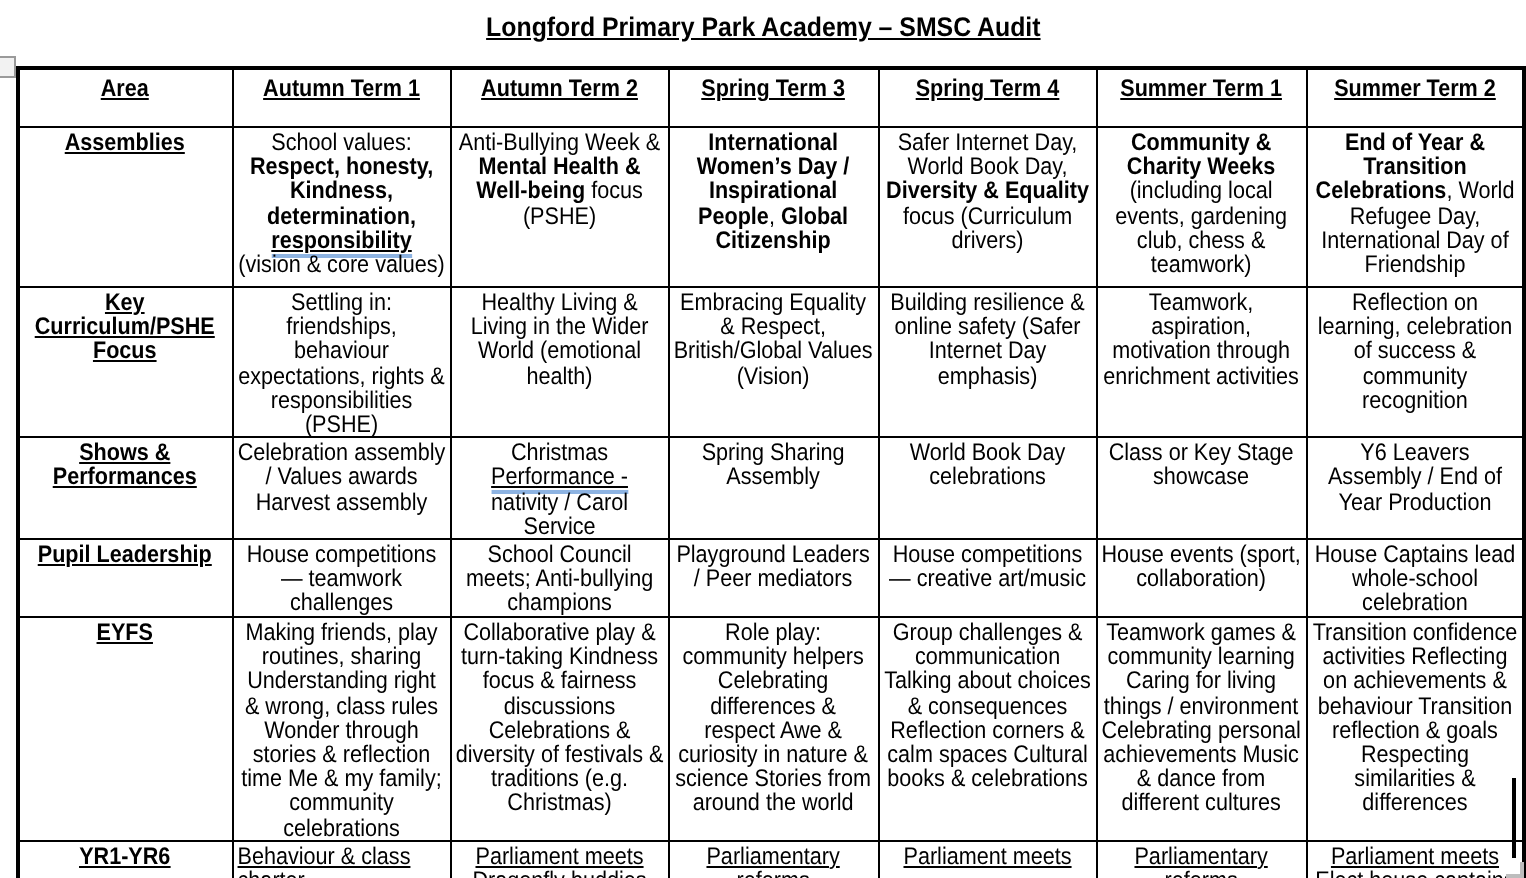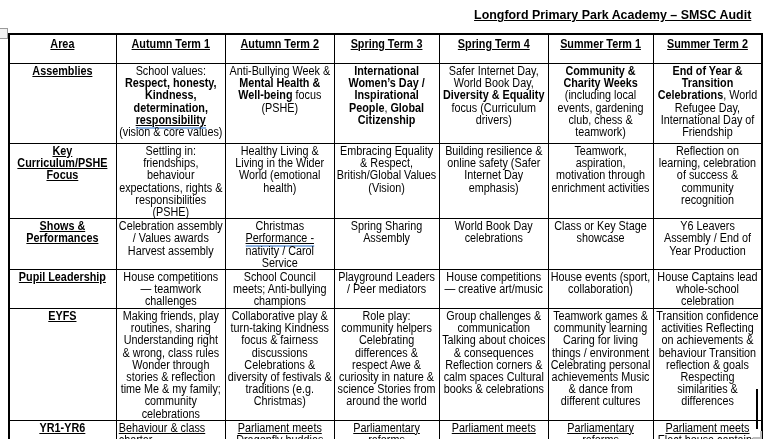--- a/index.html
+++ b/index.html
@@ -1,20 +1,20 @@
 <!DOCTYPE html>
 <html><head>
 <meta charset="utf-8">
 <style>
   html,body{margin:0;padding:0;}
   body{
     width:763px;height:439px;background:#ffffff;position:relative;overflow:hidden;
     font-family:"Liberation Sans",sans-serif;color:#000;
   }
-  .title-wrap{position:absolute;top:5px;left:0;width:100%;text-align:right;}
+  .title-wrap{position:absolute;top:5px;left:0;width:100%;text-align:center;}
   .title{
     display:inline-block;font-size:13.5px;font-weight:bold;text-decoration:underline;
     transform:scaleX(.92);transform-origin:50% 0;letter-spacing:0px;white-space:nowrap;
   }
   table.audit{
     position:absolute;left:8px;top:33px;width:747px;
     border-collapse:collapse;table-layout:fixed;border:2px solid #000;
   }
   .audit th,.audit td{
     border:1px solid #000;vertical-align:top;padding:1px 2px 0 2px;

